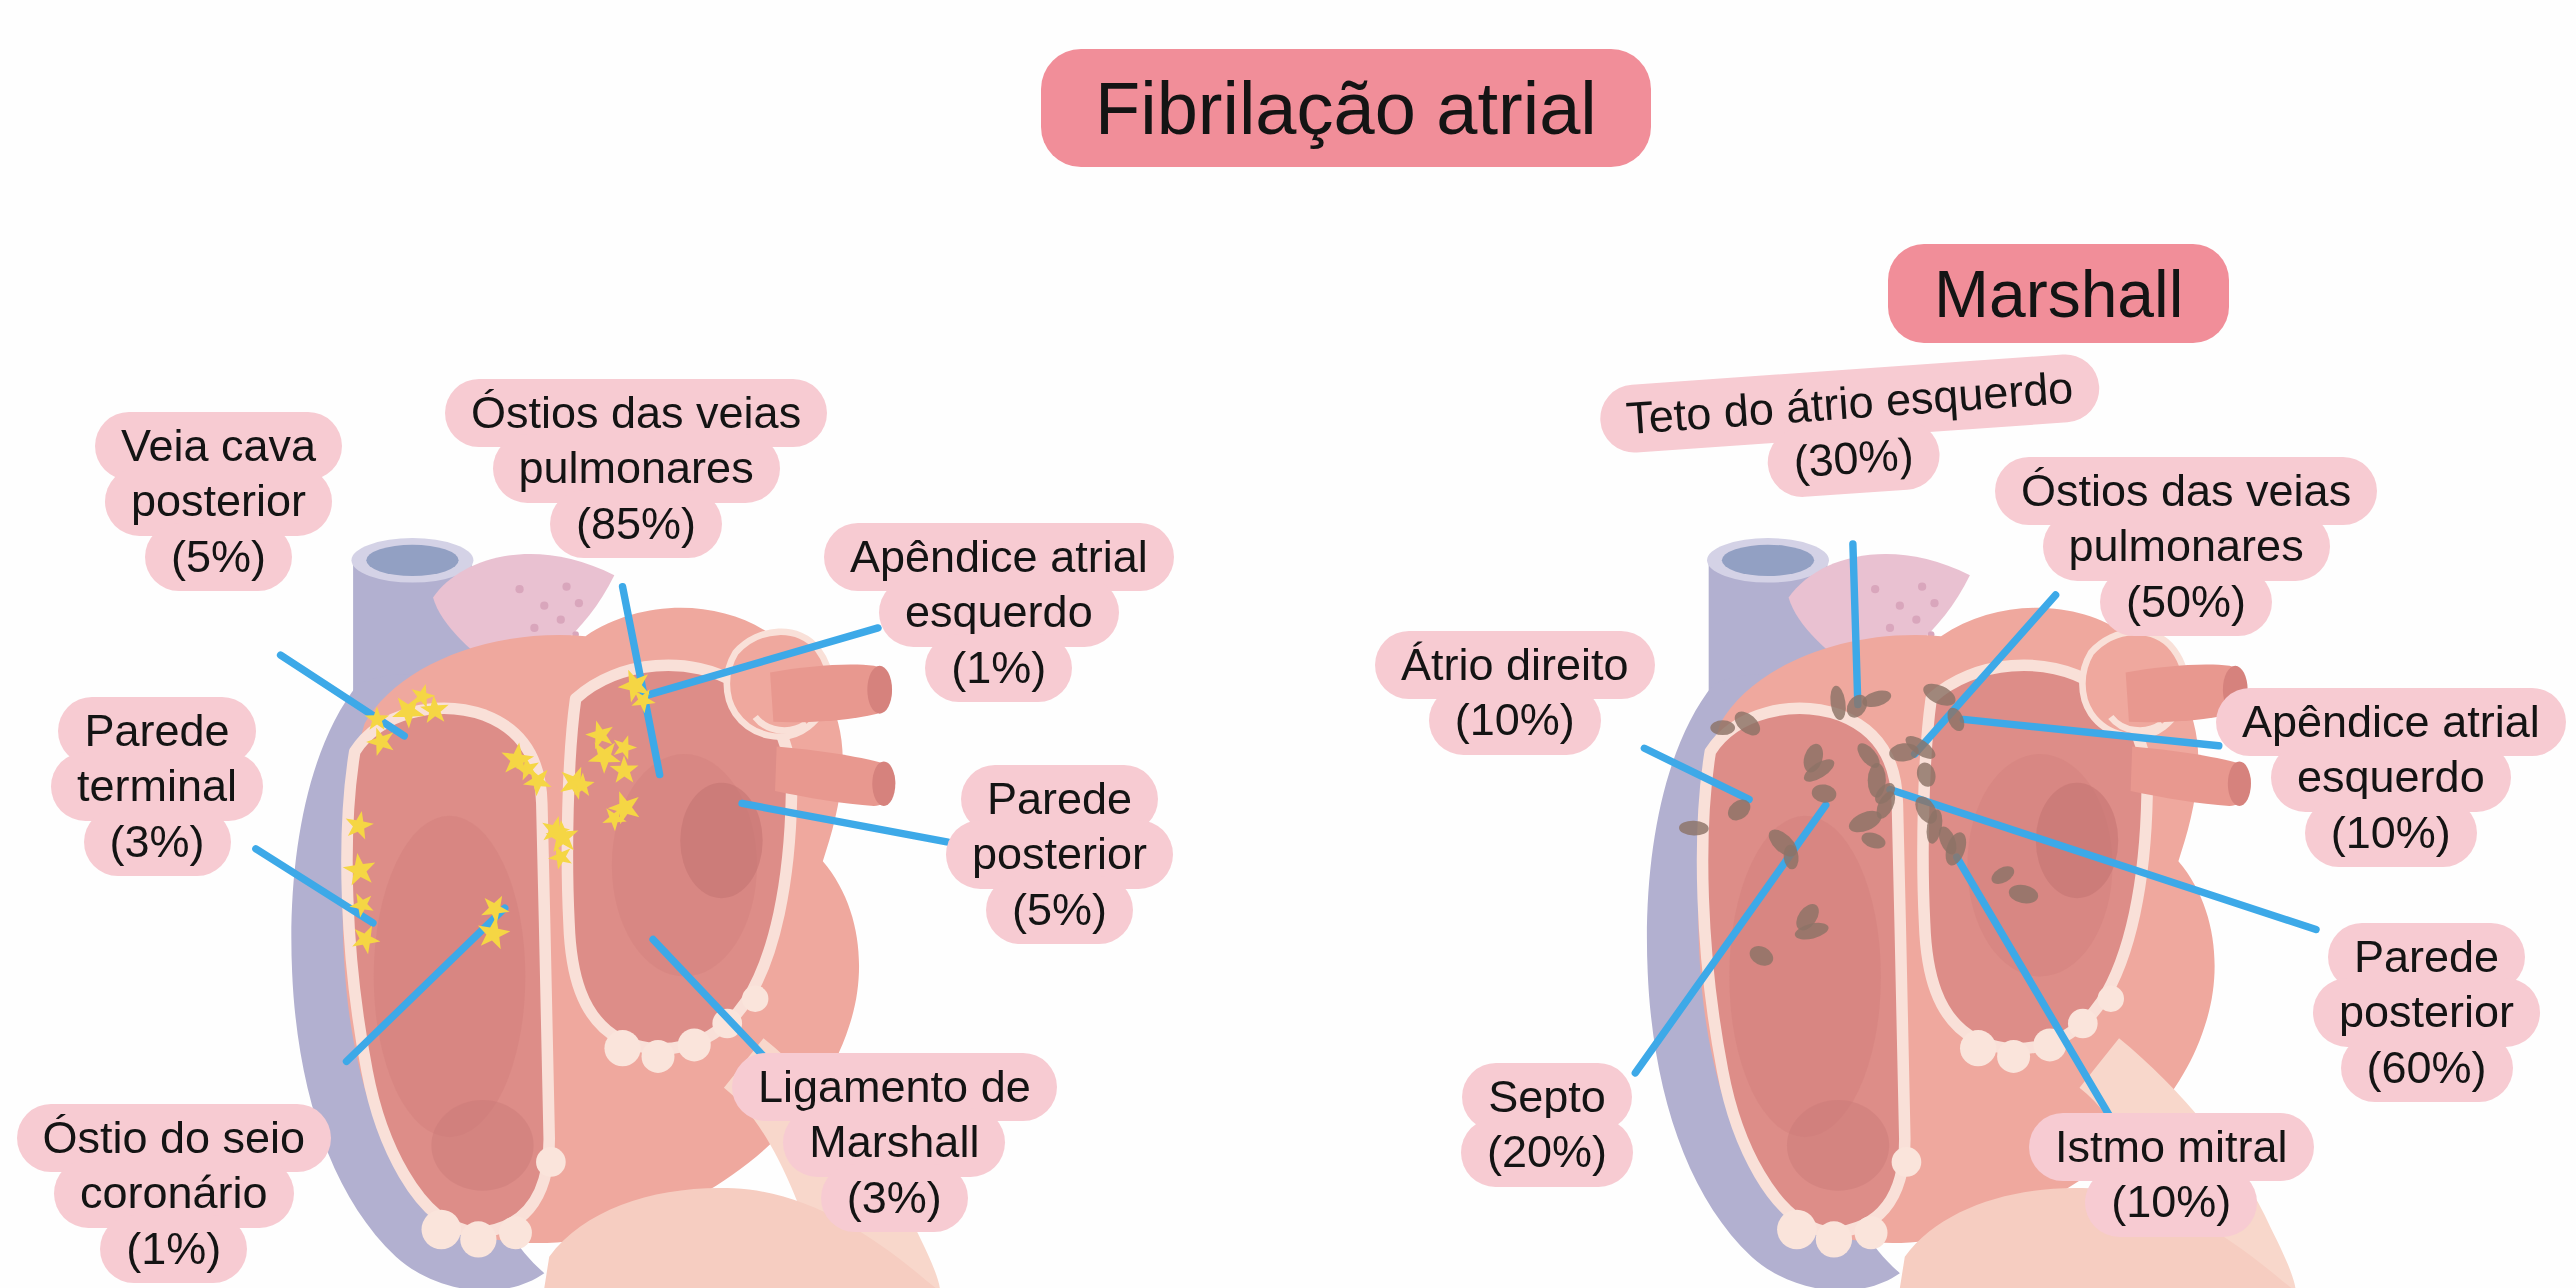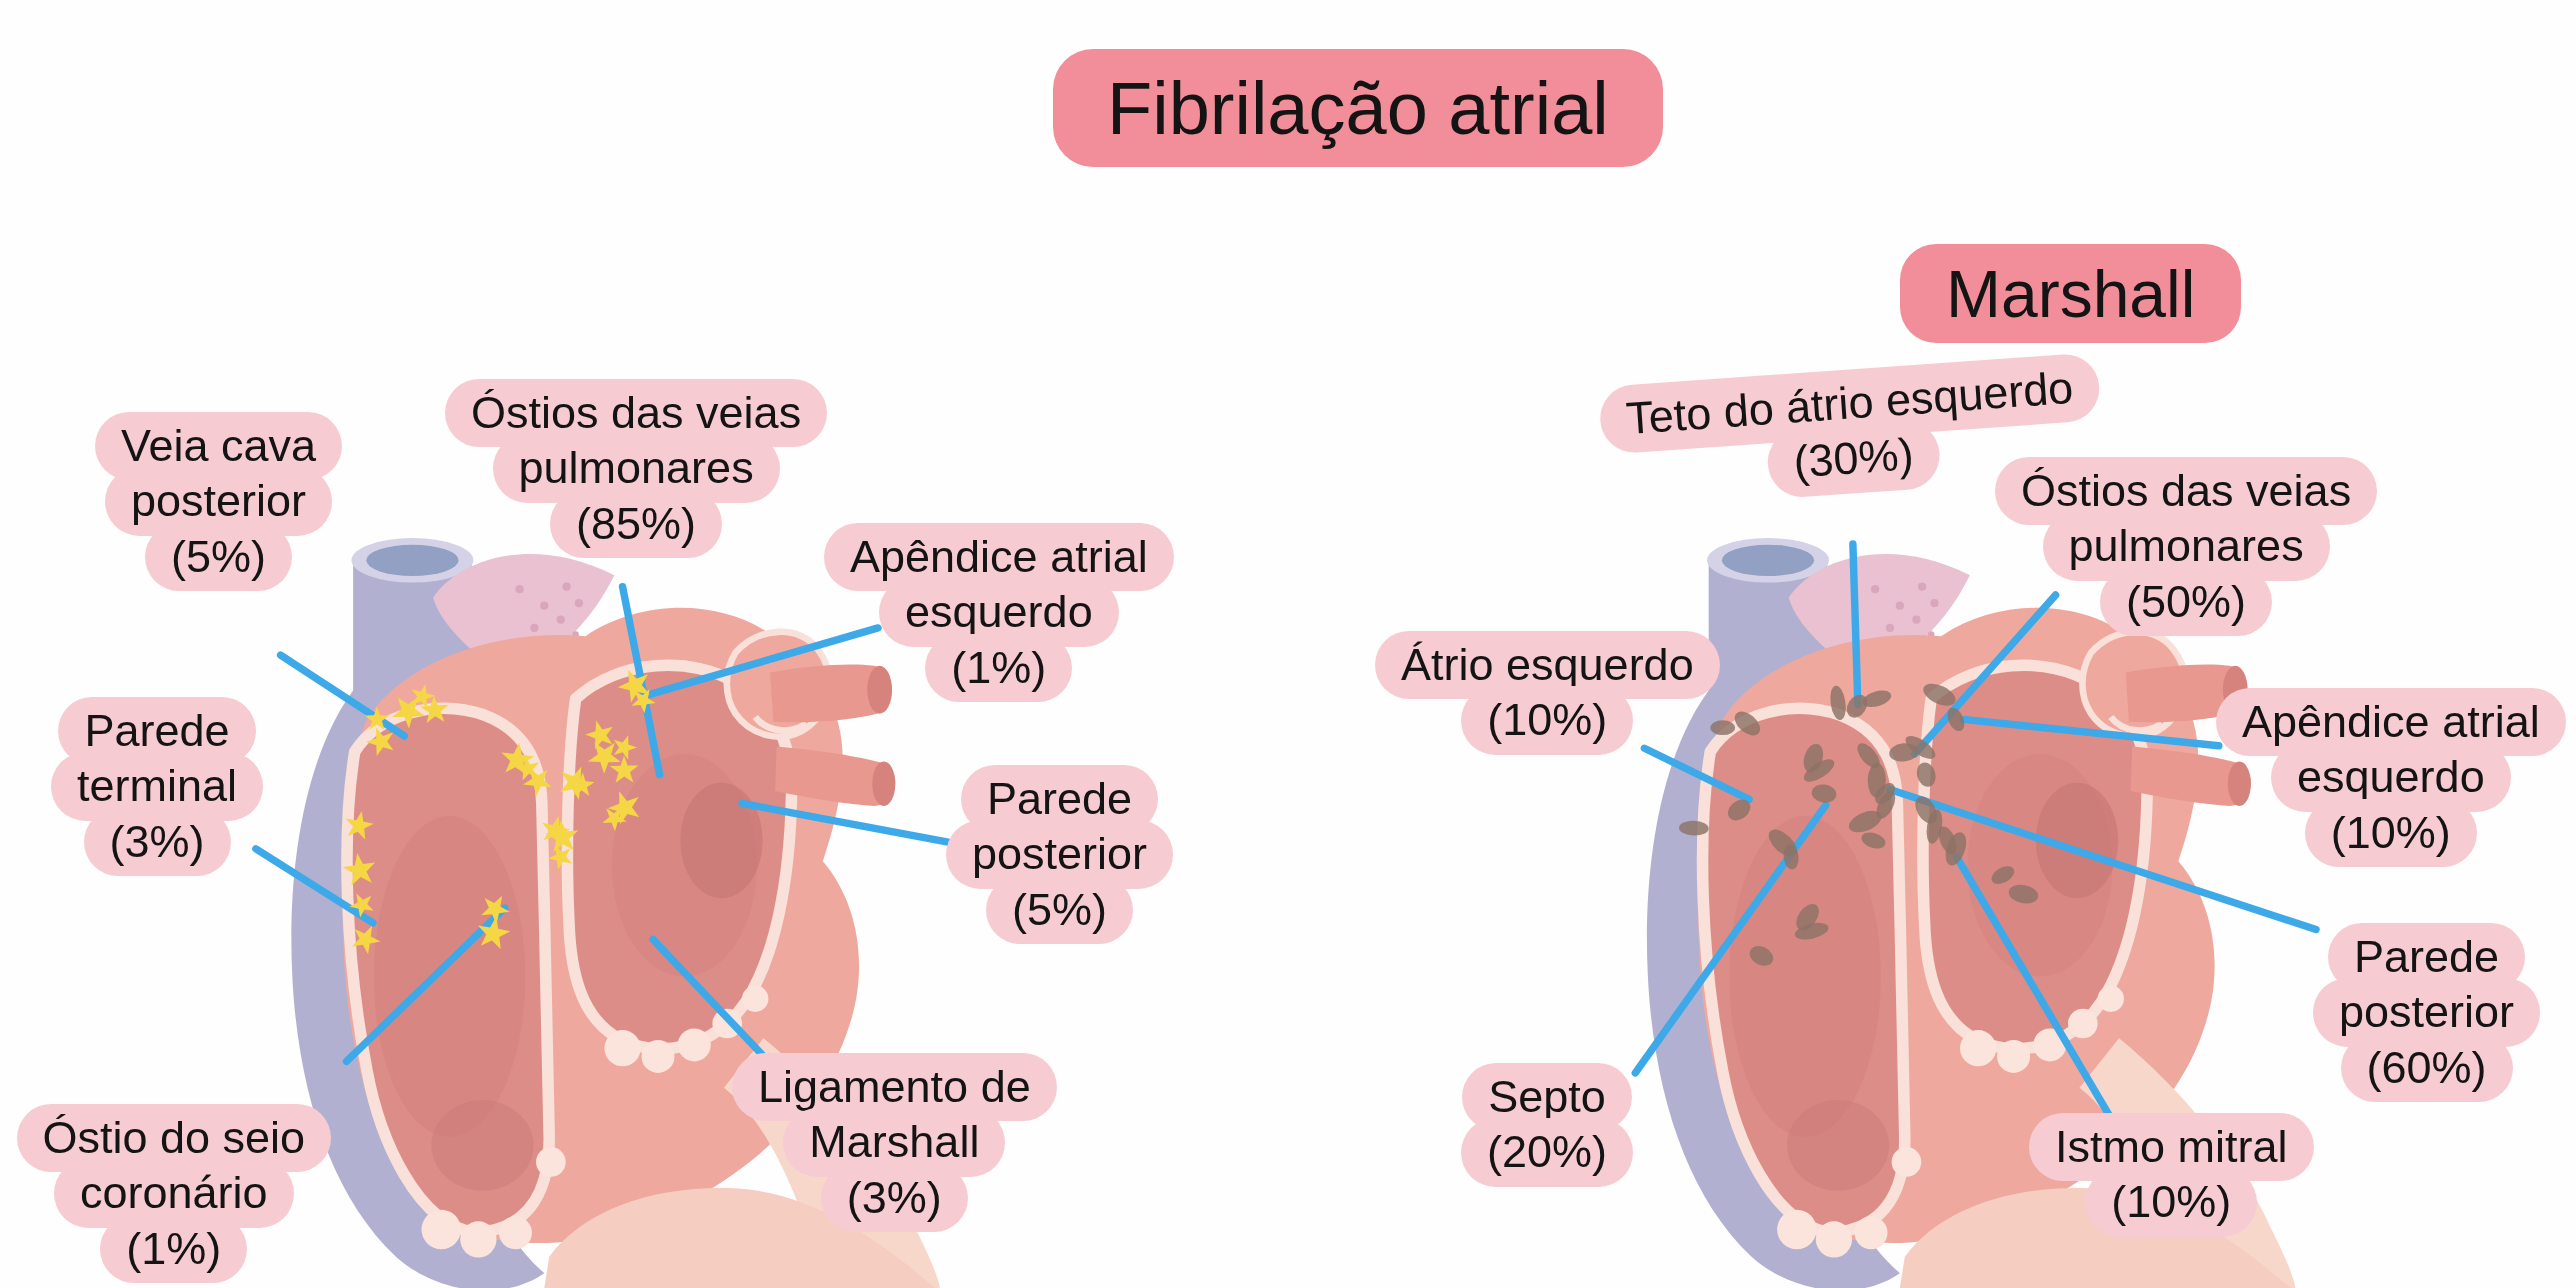--- a/index.html
+++ b/index.html
@@ -19,21 +19,20 @@
     background:#fefefe;
   }
   svg.scene{position:absolute;left:0;top:0;width:2576px;height:1288px;}
   .pill{
     position:absolute;
     background:var(--title-pink);
     color:var(--ink);
     border-radius:40px;
     white-space:nowrap;
     z-index:5;
-    margin-left:12px;
   }
   .pill.title{
     left:1041px;top:49px;
     font-size:74px;
     padding:16.5px 54px;
   }
   .pill.section{
     font-size:66px;
     padding:11.5px 46px;
     border-radius:36px;
@@ -253,21 +252,21 @@
       <div class="bubble" style="left: 1598px; top: 387px; transform: rotate(-4deg);">
         <span>Teto do átrio esquerdo</span>
         <span>(30%)</span>
       </div>
       <div class="bubble" style="left: 1995px; top: 457px;">
         <span>Óstios das veias</span>
         <span>pulmonares</span>
         <span>(50%)</span>
       </div>
       <div class="bubble" style="left: 1375px; top: 631px;">
-        <span>Átrio esquerdo</span>
+        <span>Átrio direito</span>
         <span>(10%)</span>
       </div>
       <div class="bubble" style="left: 2216px; top: 688px;">
         <span>Apêndice atrial</span>
         <span>esquerdo</span>
         <span>(10%)</span>
       </div>
       <div class="bubble" style="left: 2313px; top: 923px;">
         <span>Parede</span>
         <span>posterior</span>

